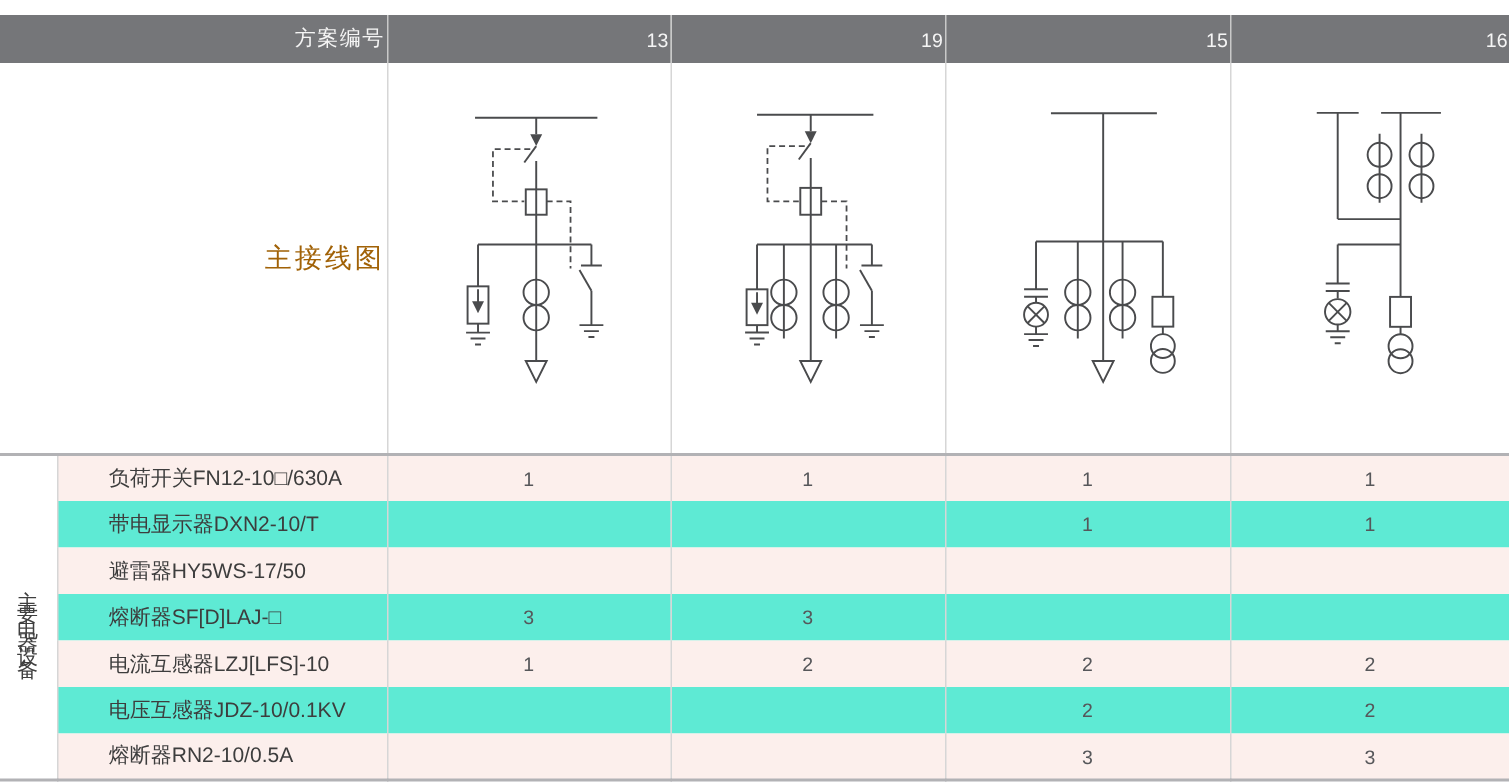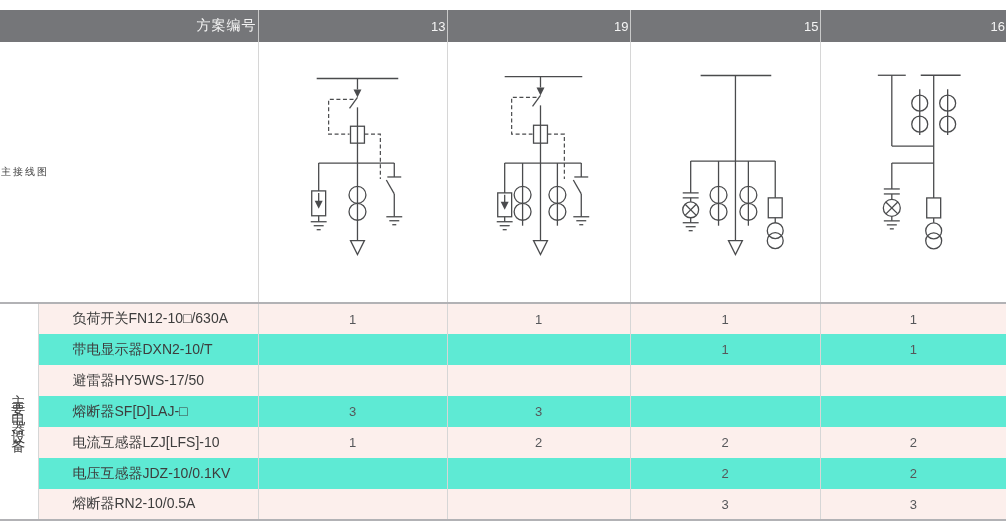--- a/index.html
+++ b/index.html
@@ -13,21 +13,21 @@
     border-bottom:2px solid #b2b2b5;
   }
   
   tr.head th{
     background:#757679;color:#f5f5f5;font-weight:normal;
     font-size:14px;height:30px;text-align:right;letter-spacing:1px;
   }
   tr.head th.scheme-no{border-left:1px solid #c9c9c9;font-size:13px;letter-spacing:0;margin-left:15px;}
   
   tr.diagrow td{height:258px;vertical-align:middle;background:#fff;}
-  td.diag-label{text-align:left;font-size:10px;color:#404040;letter-spacing:2px;}
+  td.diag-label{text-align:right;font-size:18px;color:#a16207;letter-spacing:2px;}
   td.diag-cell{border-left:1px solid #d6d6d6;padding:0;vertical-align:top;}
   td.diag-cell svg{display:block;}
   tr.diagrow{border-bottom:2px solid #b2b2b5;}
   
   tr.r{height:31px;}
   tr.r.pink td{background:#fcefec;}
   tr.r.white td{background:#5eead4;}
   td.side{
     background:#ffffff !important;text-align:center;vertical-align:middle;
     font-size:14px;color:#3f3f3f;padding:0;

